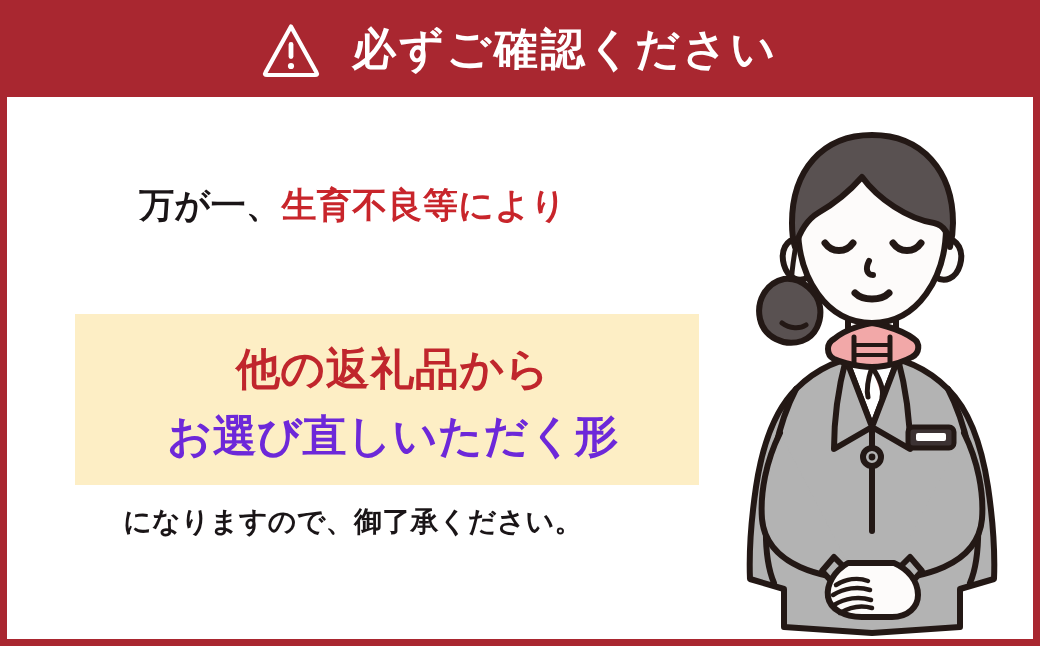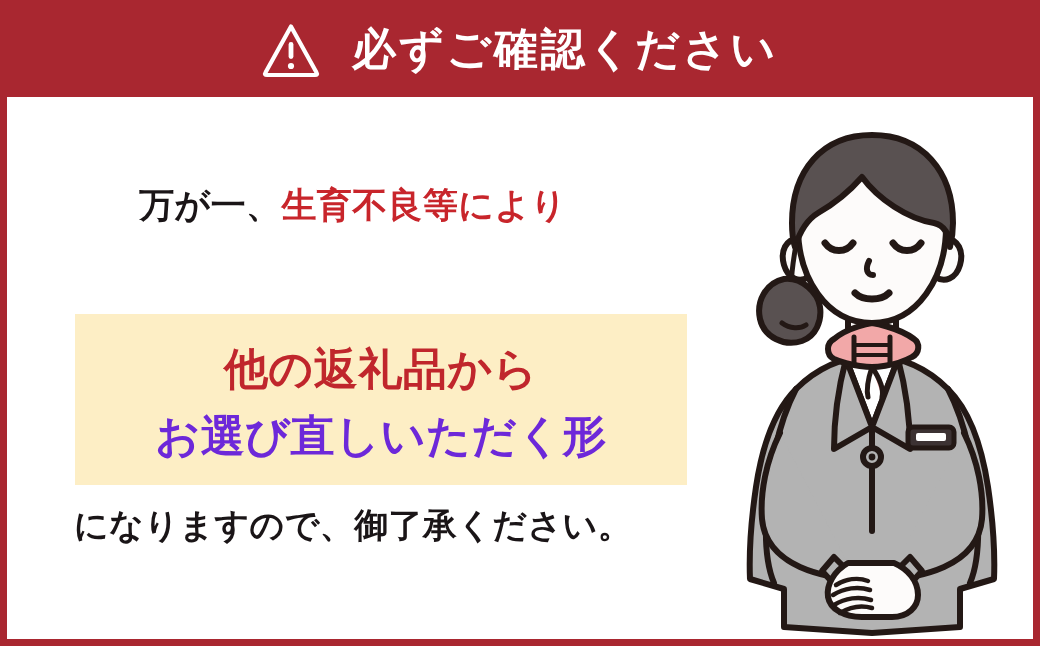--- a/index.html
+++ b/index.html
@@ -80,21 +80,21 @@
     text-align: center;
     color: #1a1517;
     font-size: 35px;
     font-weight: bold;
     letter-spacing: 0.01em;
     line-height: 1;
     white-space: nowrap;
   }
   #line-1 { top: 90px; }
   #line-2 { top: 155px; font-size: 37px; }
-  #line-4 { top: 411px; font-size: 34px; }
+  #line-4 { top: 411px; font-size: 28px; }
 
   .accent-red { color: #c8252b; }
 
   
   #highlight-box {
     position: absolute;
     left: 75px;
     top: 217px;
     width: 612px;
     height: 171px;
@@ -140,21 +140,21 @@
 
   <div id="content">
 
     <div id="text-column">
 
       <div class="body-line" id="line-1">
         <span>万が一、</span><span class="accent-red" style="color: rgb(200, 37, 43); font-family: Liberation Mono, monospace;">生育不良等により</span>
       </div>
 
 
-      <div id="highlight-box" style="background: rgb(253, 238, 197);">
+      <div id="highlight-box" style="background: rgb(253, 238, 197); padding-left: 12px;">
         <div class="highlight-line" id="hl-line-1" style="color: rgb(192, 38, 44);">他の返礼品から</div>
         <div class="highlight-line" id="hl-line-2" style="color: #6d28d9;">お選び直しいただく形</div>
       </div>
 
       <div class="body-line" id="line-4" style="color: rgb(26, 21, 23);">になりますので、御了承ください。</div>
     </div>
 
     <div id="illustration">
       <svg viewBox="0 0 300 519" xmlns="http://www.w3.org/2000/svg" aria-hidden="true">
         <g fill="none" stroke="#231815" stroke-width="6" stroke-linejoin="round" stroke-linecap="round">

